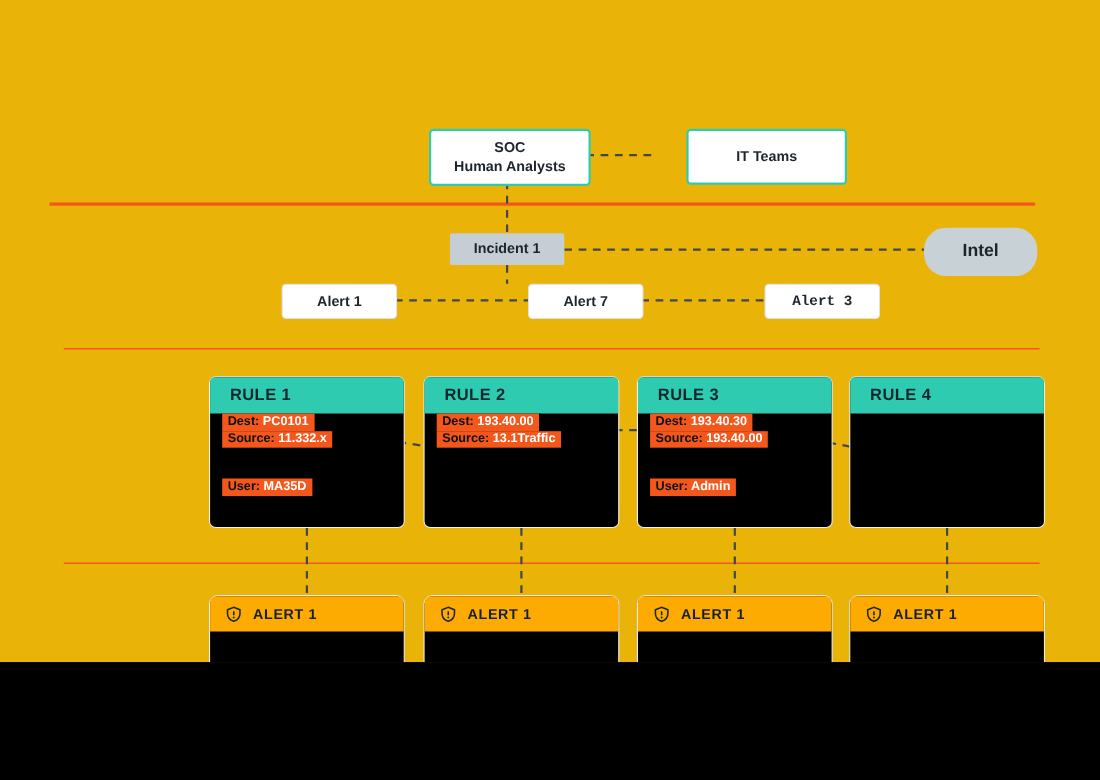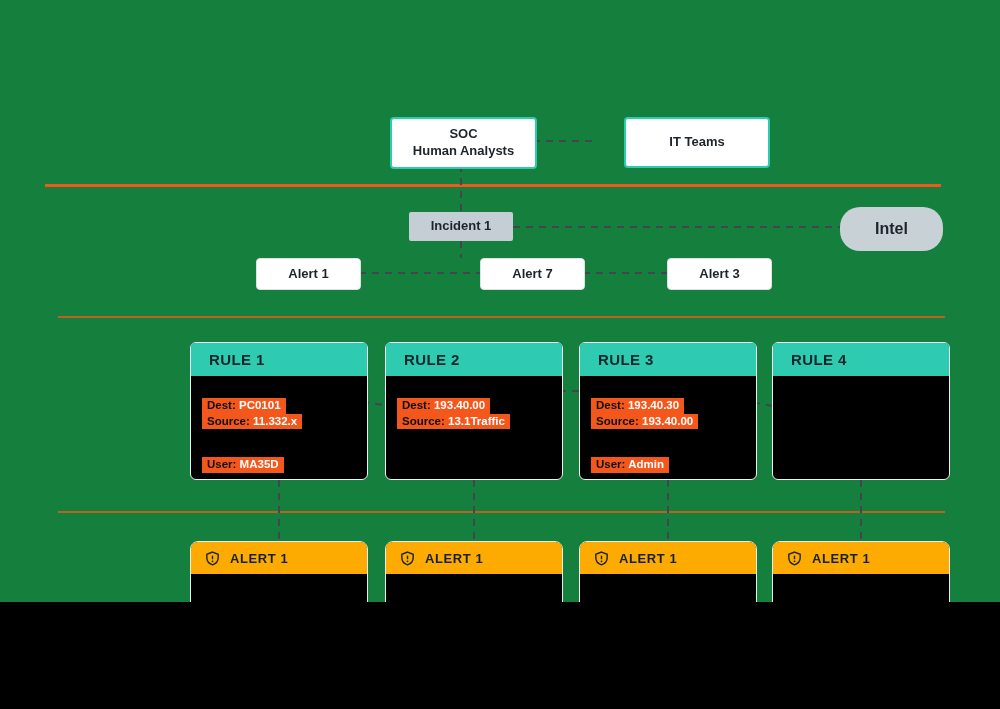--- a/index.html
+++ b/index.html
@@ -1,46 +1,46 @@
 <!DOCTYPE html>
 <html><head>
 <meta charset="utf-8">
 <style>
   html,body{margin:0;padding:0;background:#000;}
   .canvas{
-    position:relative;width:1000px;height:602px;background:#15803d;overflow:hidden;
+    position:relative;width:1000px;height:602px;background:#eab308;overflow:hidden;
     font-family:"Liberation Sans", sans-serif;
   }
   svg.overlay{position:absolute;left:0;top:0;pointer-events:none;}
   .dash{stroke:#41474d;stroke-width:2;stroke-dasharray:7 6;fill:none;}
   .oline{stroke:#f4571c;fill:none;}
 
   .node{
     position:absolute;display:flex;flex-direction:column;align-items:center;justify-content:center;
     background:#ffffff;color:#1d242b;font-weight:bold;font-size:13px;text-align:center;
     border-radius:4px;line-height:1.3;
   }
   .soc{left:390px;top:117px;width:143px;height:48px;border:2px solid #2fcbb1;}
   .itteams{left:624px;top:117px;width:142px;height:47px;border:2px solid #2fcbb1;}
   .incident{left:409px;top:212px;width:104px;height:29px;background:#c5ced4;border-radius:2px;}
   .intel{left:840px;top:207px;width:103px;height:44px;background:#c8d1d6;border-radius:20px;font-size:16px;}
   .alert-sm{width:103px;height:30px;top:258px;border:1.5px solid #dde2e5;}
-  .alert-sm.a1{left:256px;} .alert-sm.a2{left:480px;} .alert-sm.a3{left:667px;}
+  .alert-sm.a1{left:256px;} .alert-sm.a2{left:480px;} .alert-sm.a3{left:695px;font-family:Liberation Mono, monospace;}
 
   .card{
     position:absolute;top:342px;width:178px;height:138px;background:#000;
     border:1.5px solid #eef1f3;border-radius:6px;box-sizing:border-box;
   }
   .card.c1{left:190px;} .card.c2{left:385px;} .card.c3{left:579px;} .card.c4{left:772px;}
   .card-header{
     height:33px;background:#2fcbb1;display:flex;align-items:center;padding-left:18px;
     font-size:15px;font-weight:bold;color:#10272e;letter-spacing:0.4px;
     border-radius:4px 4px 0 0;
   }
-  .card-body{padding:22px 8px 0 11px;}
+  .card-body{padding:0 8px 0 11px;}
   .tag-row{line-height:0;}
   .tag{
     display:inline-block;background:#f4571c;padding:2px 5px 2px 5px;
     font-size:11.5px;font-weight:bold;line-height:11.5px;white-space:nowrap;
   }
   .tag .lbl{color:#0d1114;}
   .tag .val{color:#ffffff;}
   .gap-user{margin-top:28px;}
   .gap-dest-slot{margin-top:15px;}
 

